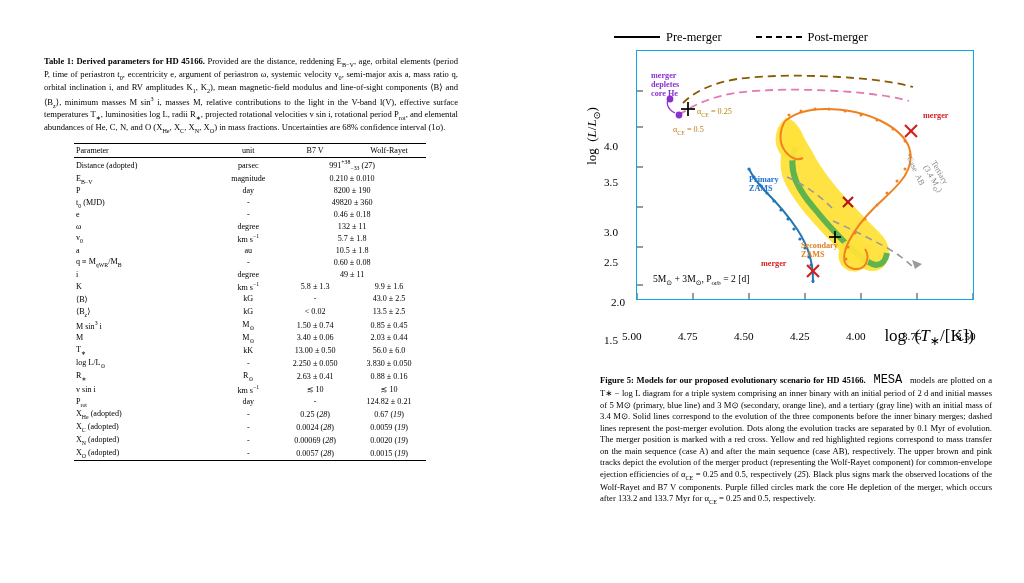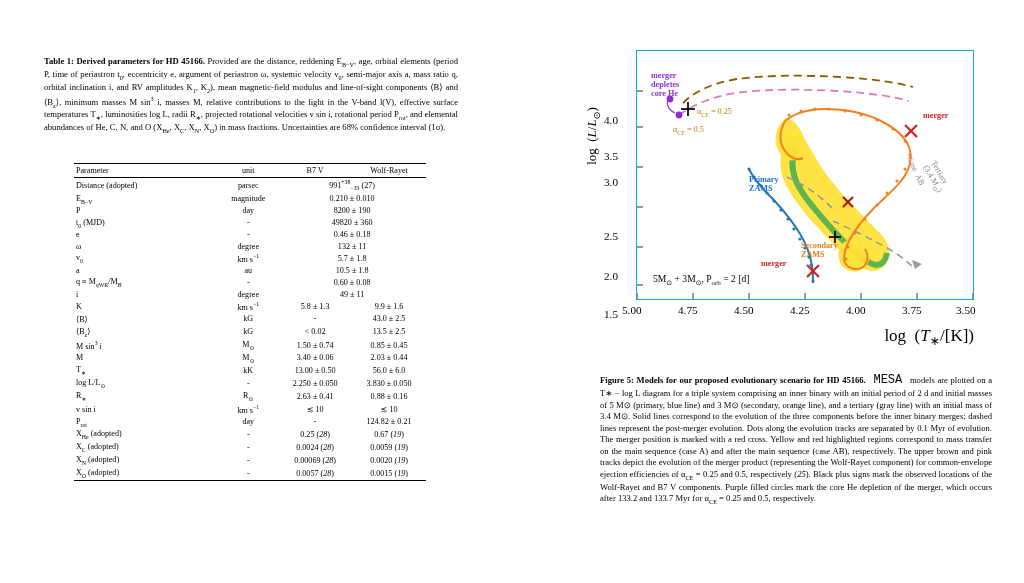--- a/index.html
+++ b/index.html
@@ -28,21 +28,21 @@
     width: 414px;
   }
   .caption {
     font-size: 8.6px;
     line-height: 1.32;
     text-align: justify;
     color: #000;
   }
   .caption b { font-weight: bold; }
   .tbl-wrap {
-    margin-top: 28px;
+    margin-top: 8px;
     margin-left: 30px;
     width: 352px;
   }
   table.params {
     border-collapse: collapse;
     width: 100%;
     font-size: 8.1px;
   }
   table.params td, table.params th {
     padding: 1.1px 3px;
@@ -307,31 +307,41 @@
             </tr>
           </tbody>
       </table>
     </div>
   </div>
 
   <div class="right-col">
 
     <div class="fig-box">
 
+      <div class="legend-row">
+        <div class="legend-item">
+          <span class="legend-line"></span>
+          <span class="legend-label">Pre-merger</span>
+        </div>
+        <div class="legend-item" style="margin-left:26px">
+          <span class="legend-line dashed"></span>
+          <span class="legend-label">Post-merger</span>
+        </div>
+      </div>
 
       <div class="ylab">
         log&nbsp; (<span class="it">L</span>/<span class="it">L</span><sub>⊙</sub>)
       </div>
 
       <div class="yticks">
         <div class="tick" style="left:4px; top:90px;">4.0</div>
         <div class="tick" style="left:4px; top:126px;">3.5</div>
-        <div class="tick" style="left:4px; top:152px;">3.0</div>
+        <div class="tick" style="left:4px; top:176px;">3.0</div>
         <div class="tick" style="left:4px; top:206px;">2.5</div>
-        <div class="tick" style="left:4px; top:246px;">2.0</div>
+        <div class="tick" style="left:11px; top:246px;">2.0</div>
         <div class="tick" style="left:4px; top:284px;">1.5</div>
       </div>
 
       <div class="plot">
         <svg width="336" height="248" viewBox="0 0 336 248">
 
           <g stroke="#000" stroke-width="0.8">
             <line x1="0" y1="248" x2="0" y2="242"></line>
             <line x1="56" y1="248" x2="56" y2="242"></line>
             <line x1="112" y1="248" x2="112" y2="242"></line>

